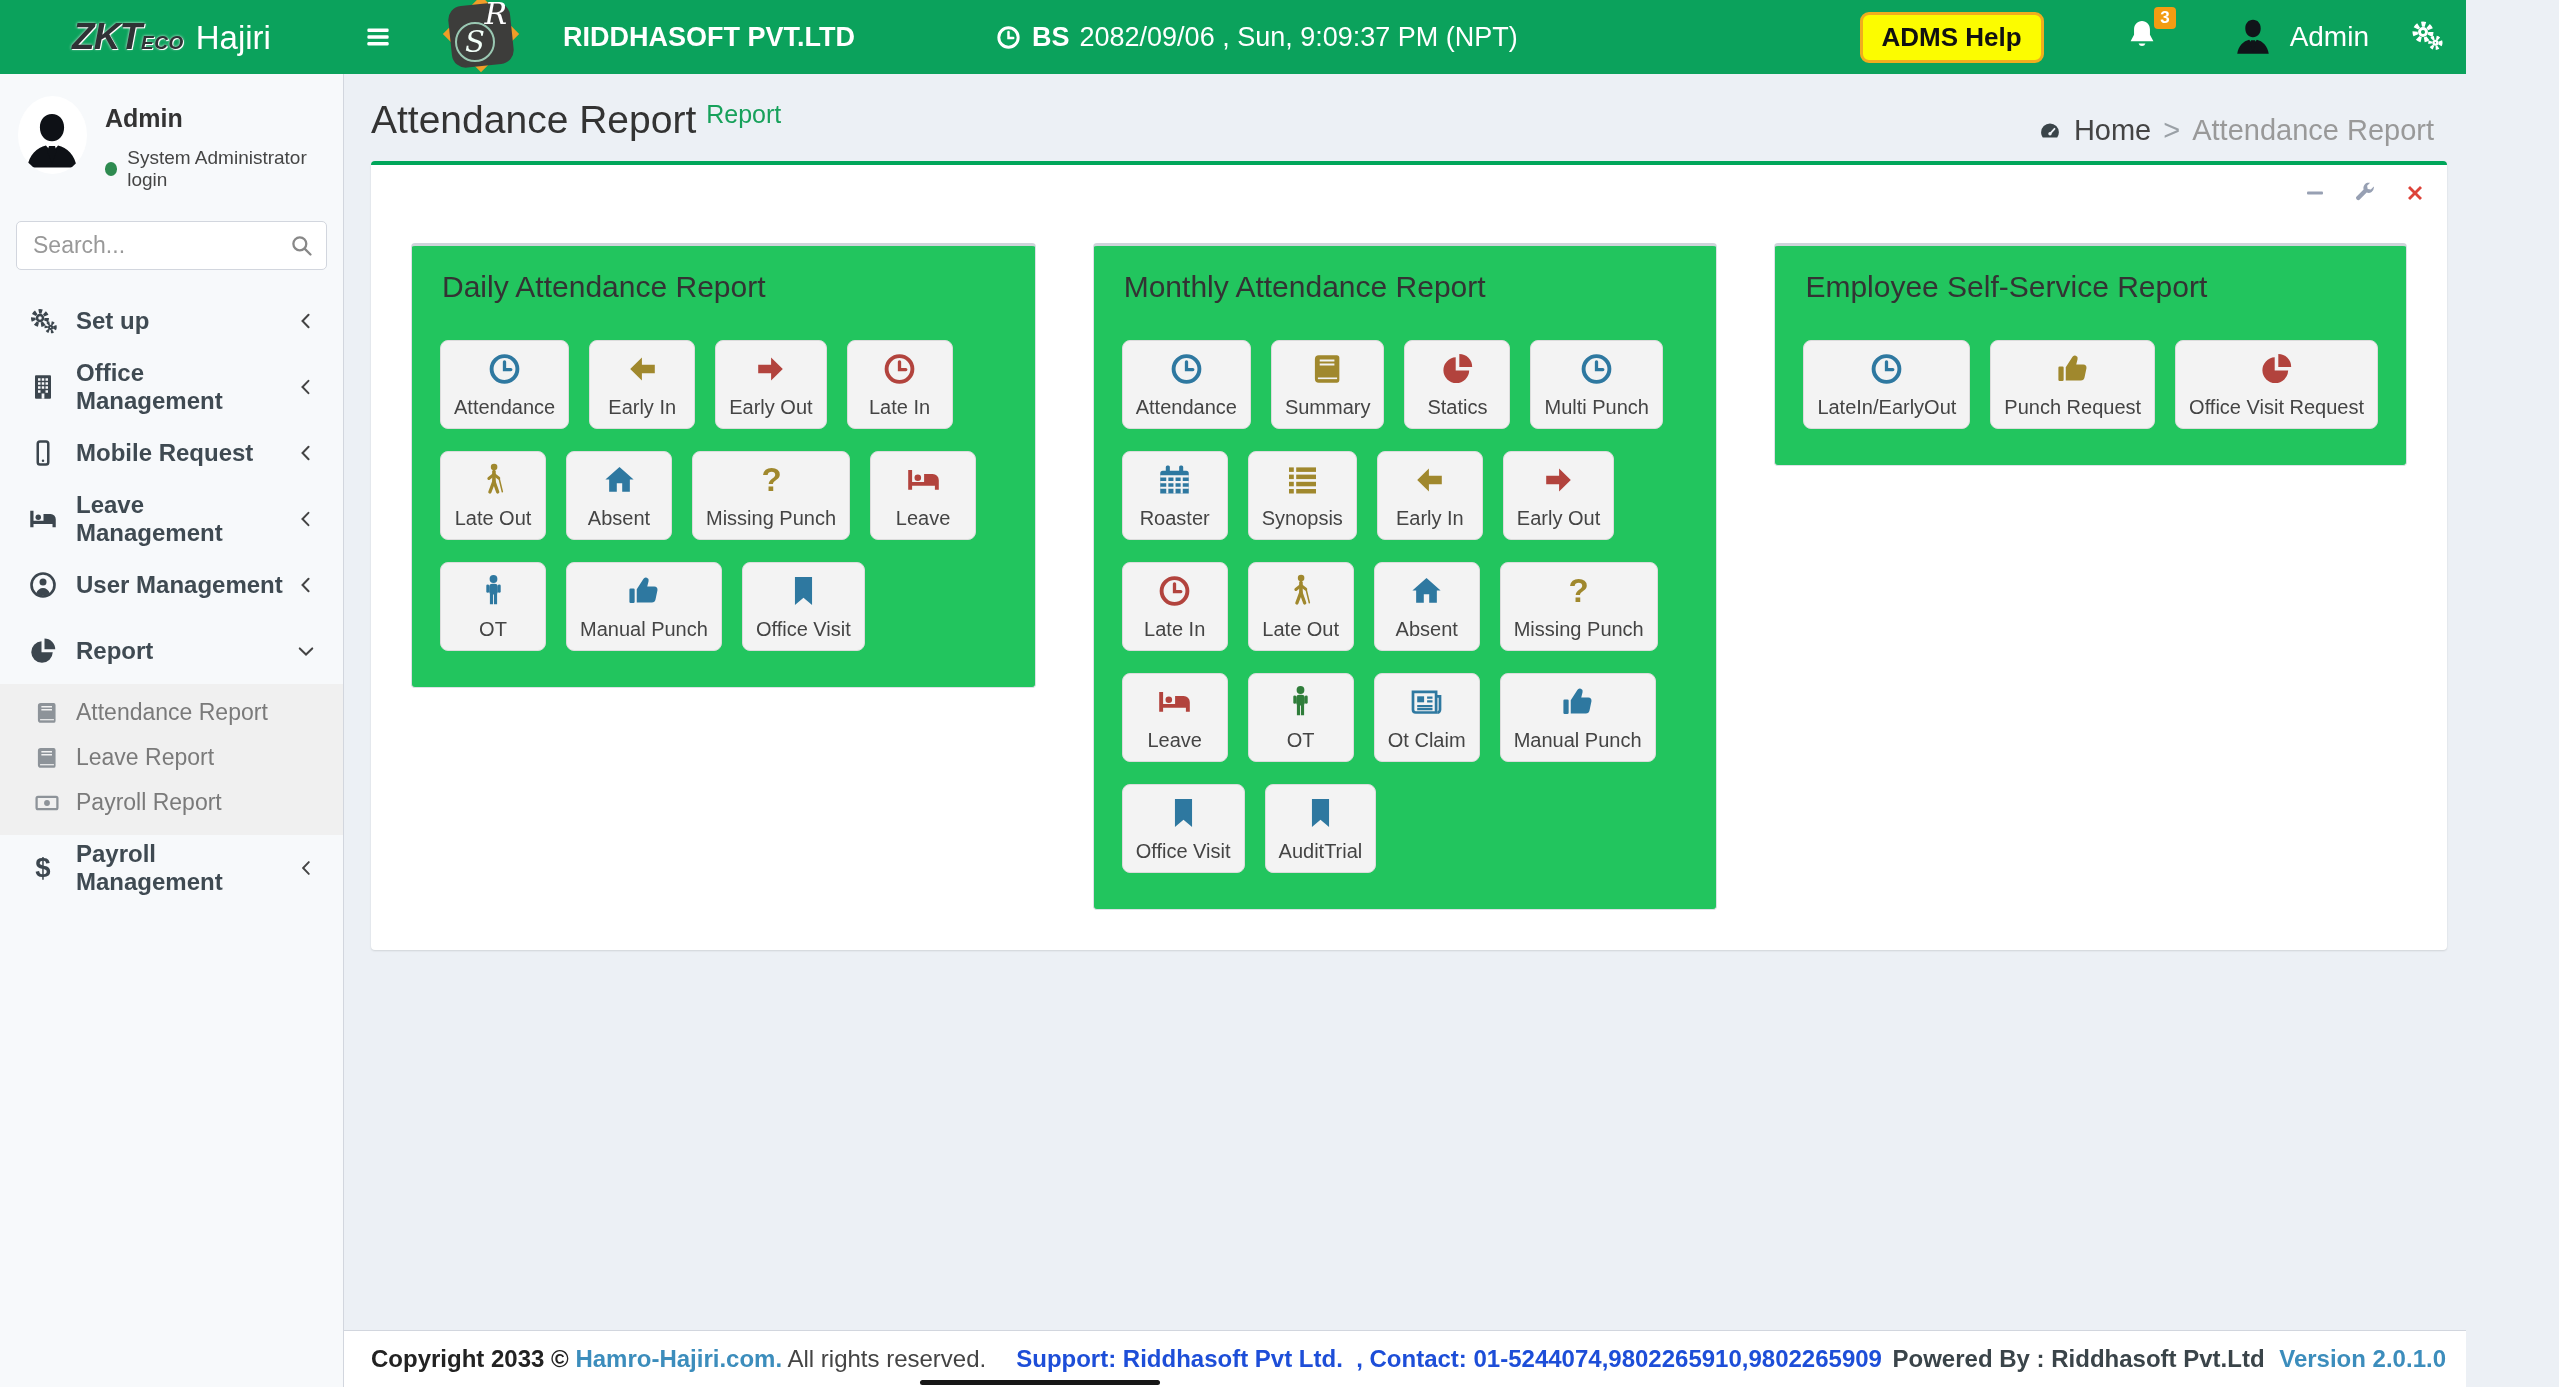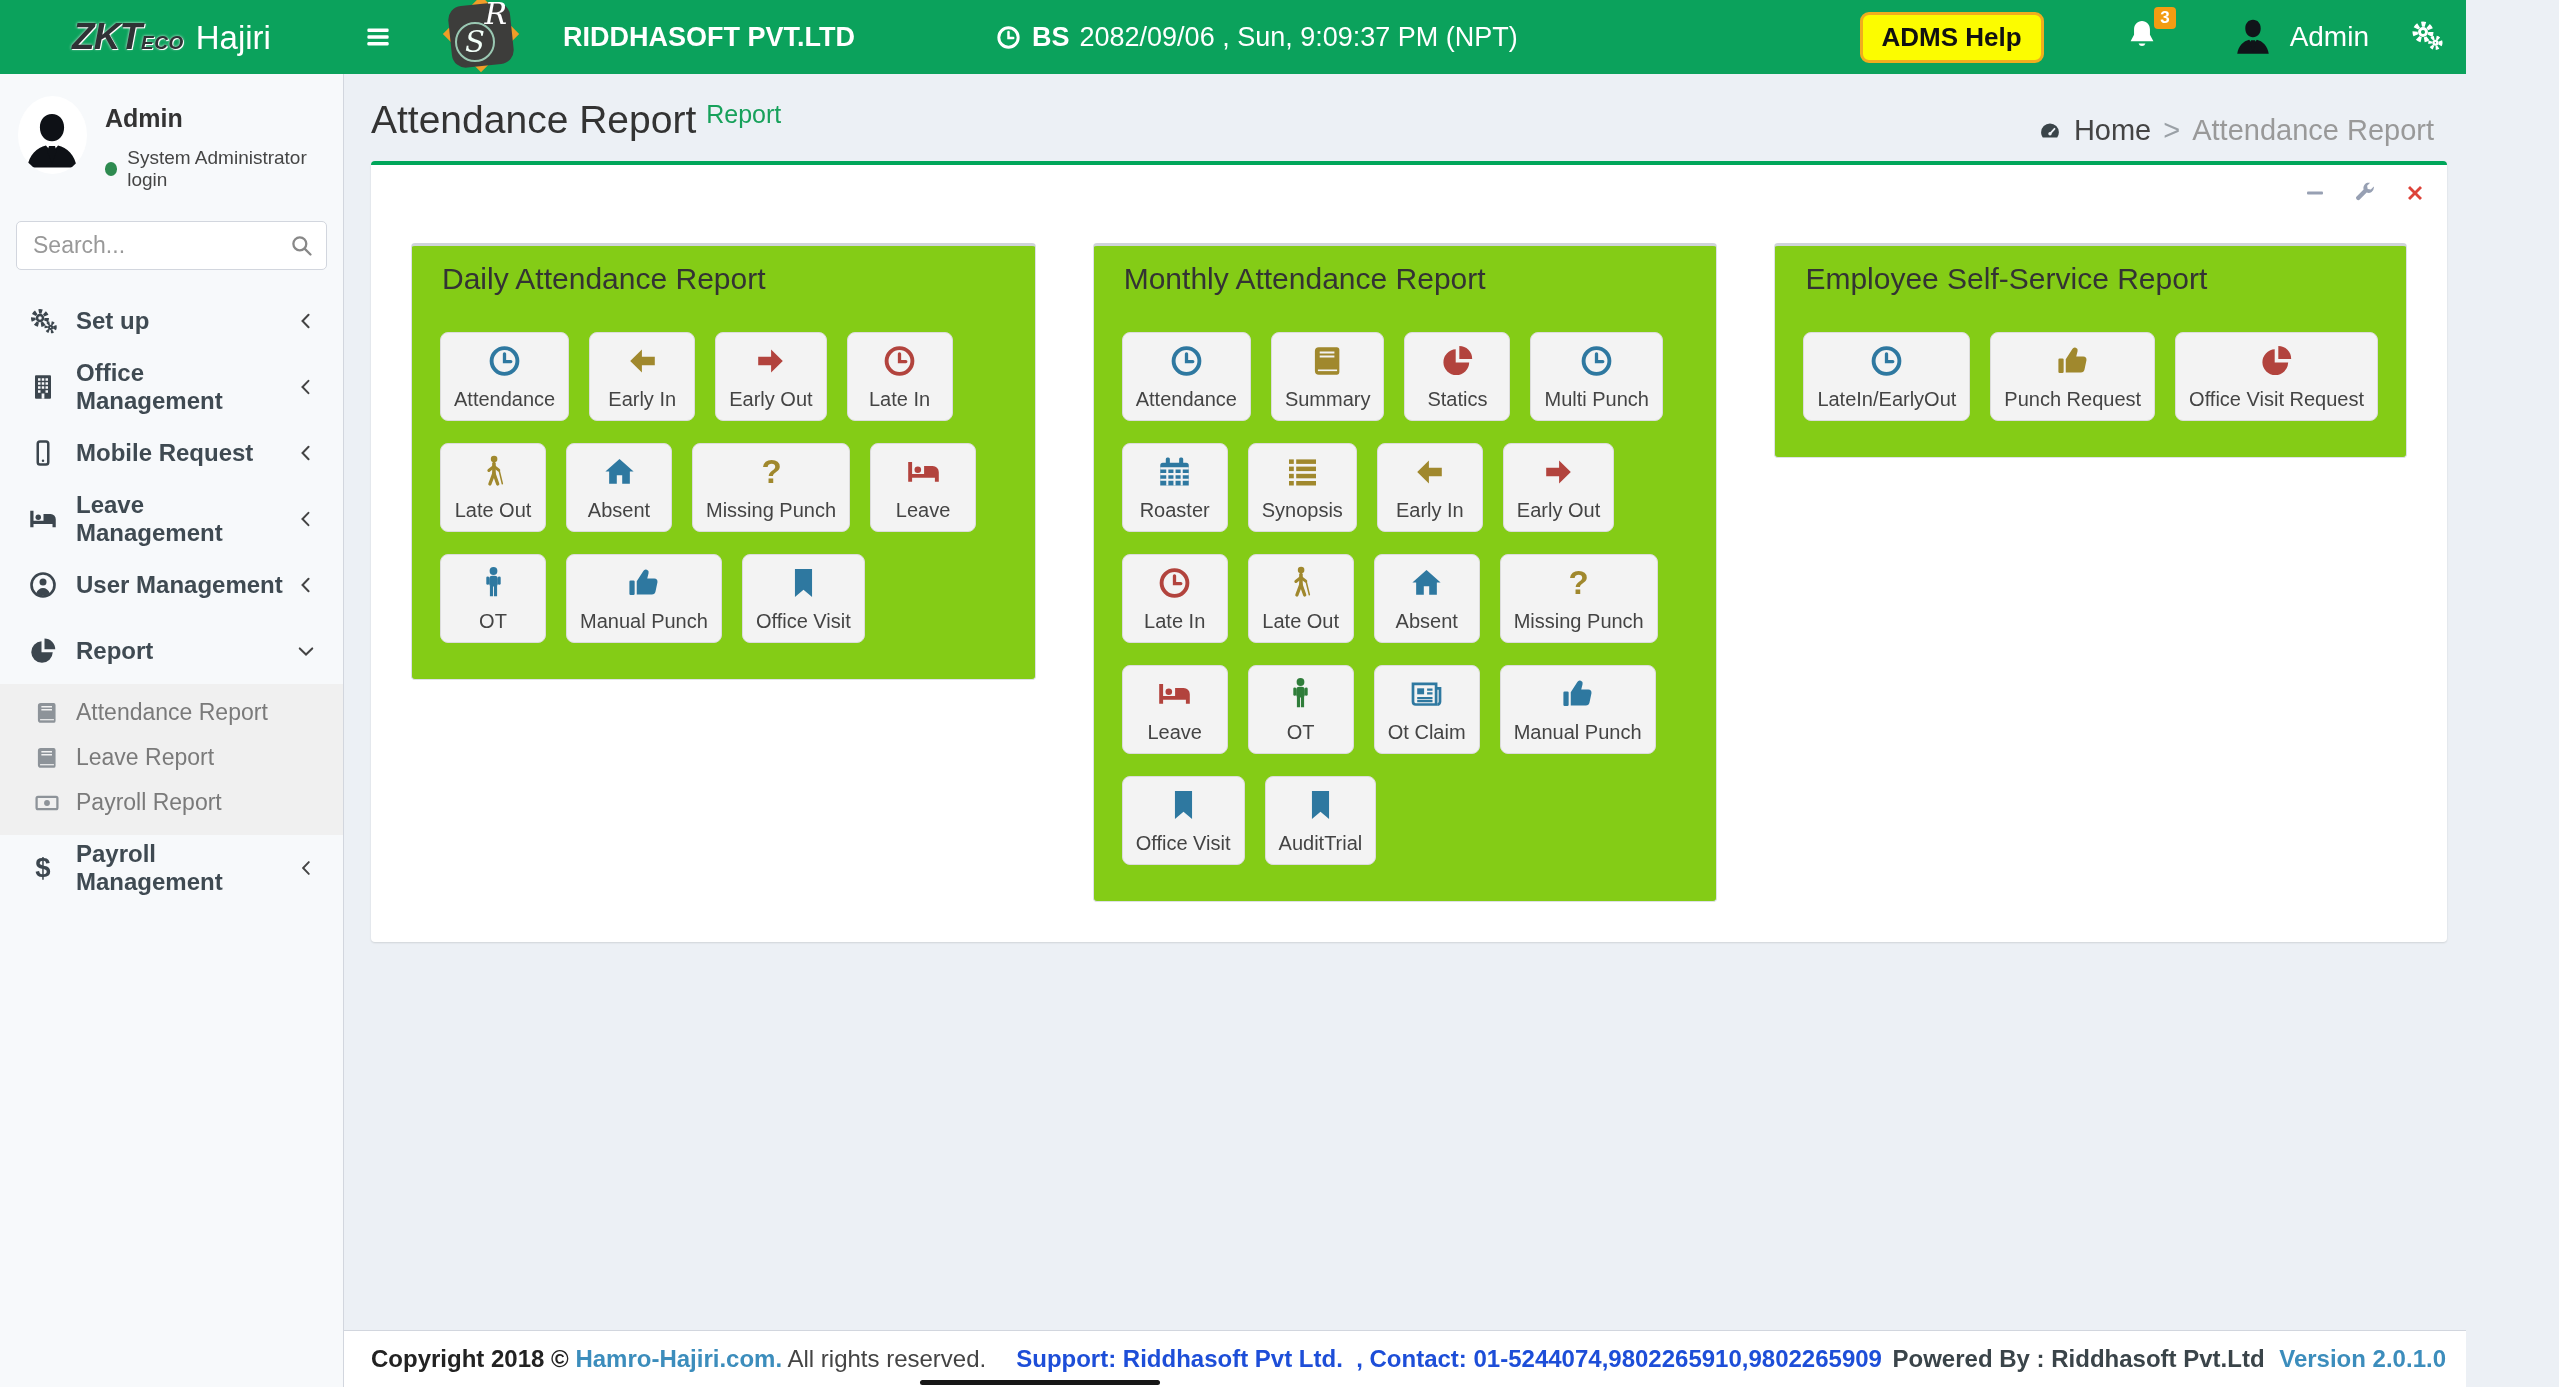--- a/index.html
+++ b/index.html
@@ -79,22 +79,22 @@
   .bc-sep { color:#9aa0a6; }
   .bc-cur { color:#999; }
 
   .box { margin:14px 19px 0 27px; background:#fff; border-top:4px solid #00a65a; border-radius:4px;
          box-shadow:0 1px 2px rgba(0,0,0,.12); min-height:745px; position:relative; padding:78px 40px 40px 40px; }
   .box-tools { position:absolute; top:16px; right:20px; display:flex; gap:26px; }
   .box-tools .bt { width:24px; height:24px; cursor:pointer; color:#97a0b3; }
   .box-tools .bt.red { color:#dd4339; }
 
   .sections { display:flex; gap:57px; align-items:flex-start; }
-  .panel { flex:1; background:#84cc16; border:1px solid #dde1e6; border-top:3px solid #cfd4da; border-radius:4px;
-           padding:16px 28px 36px 28px; }
+  .panel { flex:1; background:#22c55e; border:1px solid #dde1e6; border-top:3px solid #cfd4da; border-radius:4px;
+           padding:24px 28px 36px 28px; }
   .panel h2 { font-size:30px; font-weight:400; color:#333; margin:0 0 36px 2px; }
   .tile-row { display:flex; gap:20px; margin-bottom:22px; }
   .tile-row:last-child { margin-bottom:0; }
   .tile { min-width:106px; height:89px; padding:10px 13px 9px; background:#f3f3f3; border:1px solid #dcdcdc;
           border-radius:8px; display:flex; flex-direction:column; align-items:center; justify-content:center;
           gap:9px; cursor:pointer; }
   .tile svg { width:37px; height:37px; }
   .tile .tl { font-size:20px; color:#444; white-space:nowrap; }
 
   
@@ -692,21 +692,21 @@
                 <span class="tl">Office Visit Request</span>
               </div>
             </div>
           </div>
         </div>
     </section>
   </main>
 
   <footer class="footer">
     <span class="f-copy">
-      <b>Copyright 2018 ©</b>
+      <b>Copyright 2033 ©</b>
       <a class="f-link">Hamro-Hajiri.com.</a>
       <span>All rights reserved.</span>
     </span>
     <span class="f-support">Support: Riddhasoft Pvt Ltd.&nbsp; , Contact: 01-5244074,9802265910,9802265909</span>
     <span class="f-powered">
       <span>Powered By : Riddhasoft Pvt.Ltd</span>
       <span class="f-version">Version 2.0.1.0</span>
     </span>
   </footer>
 

